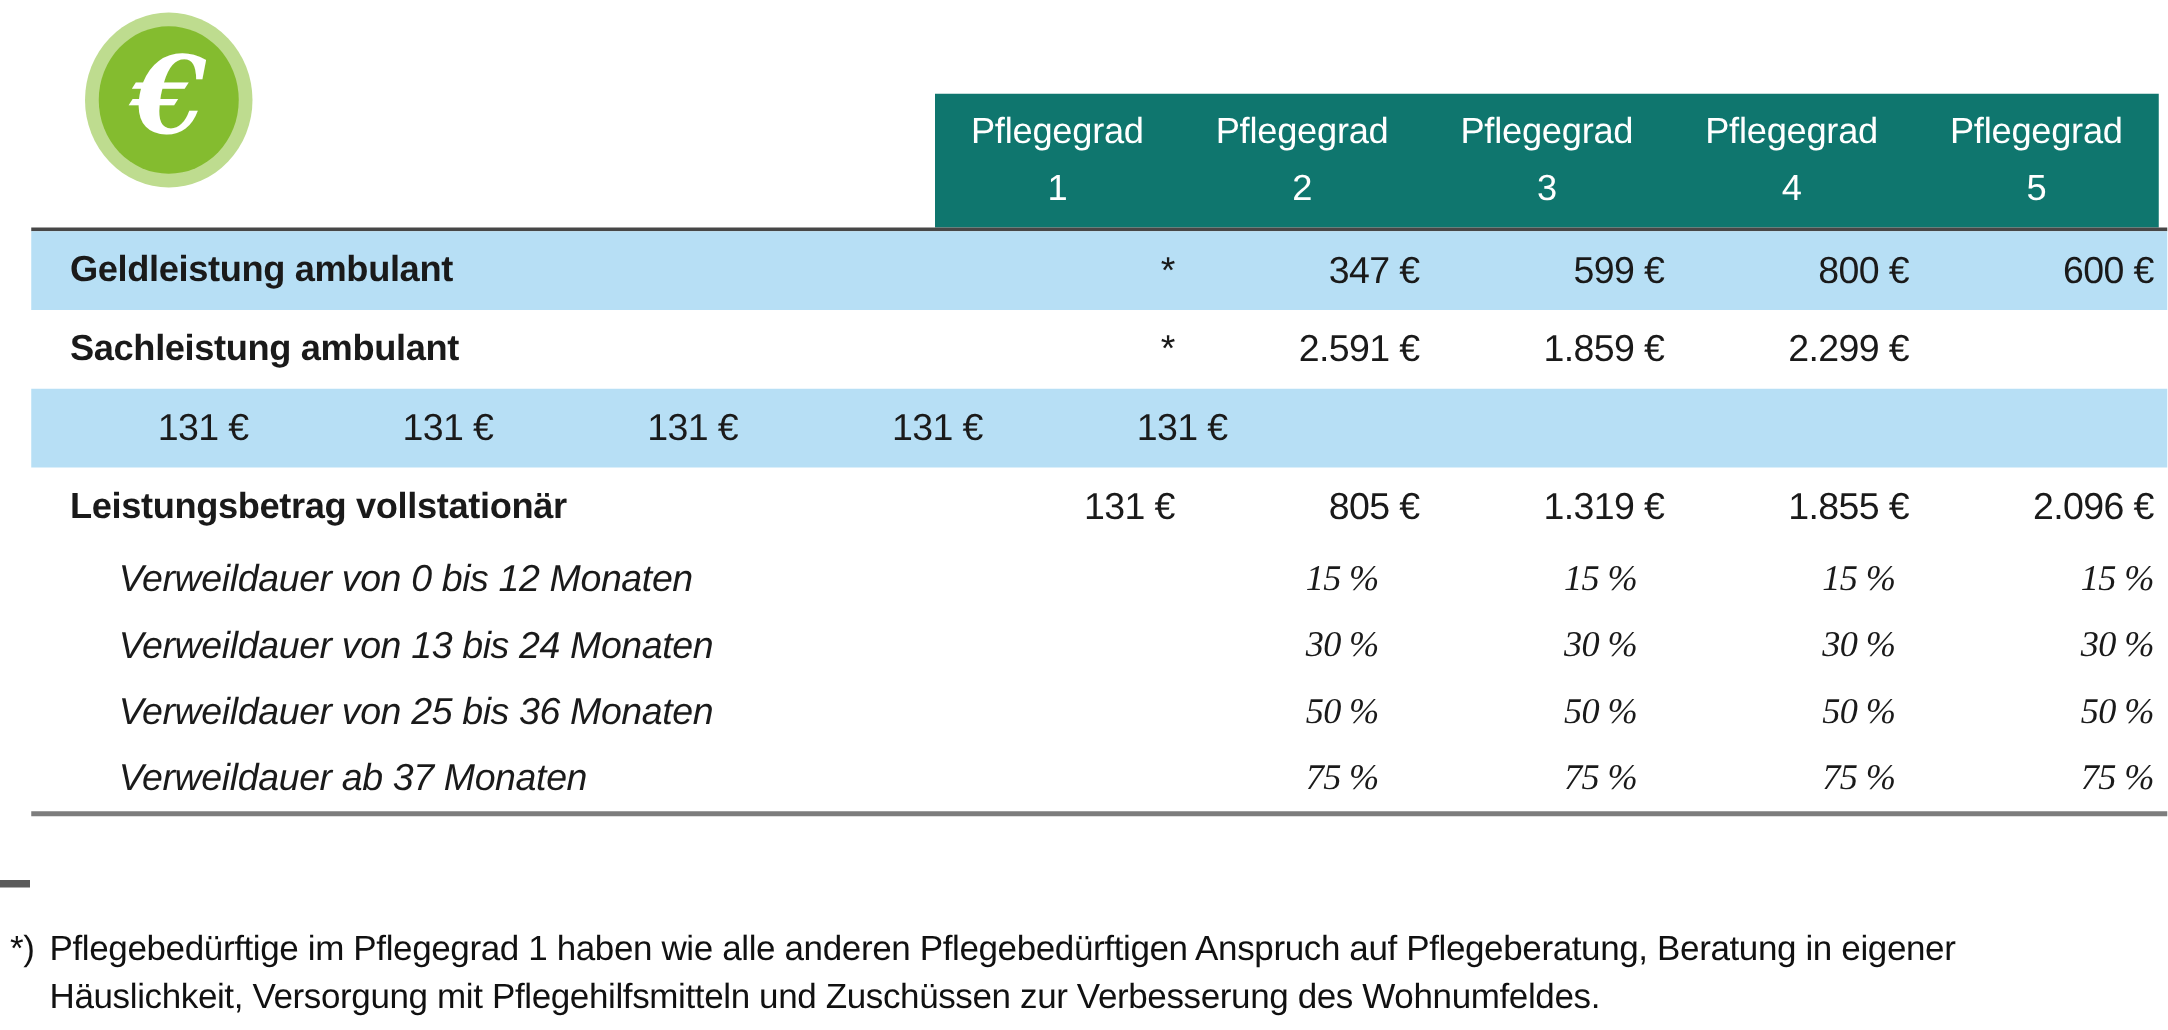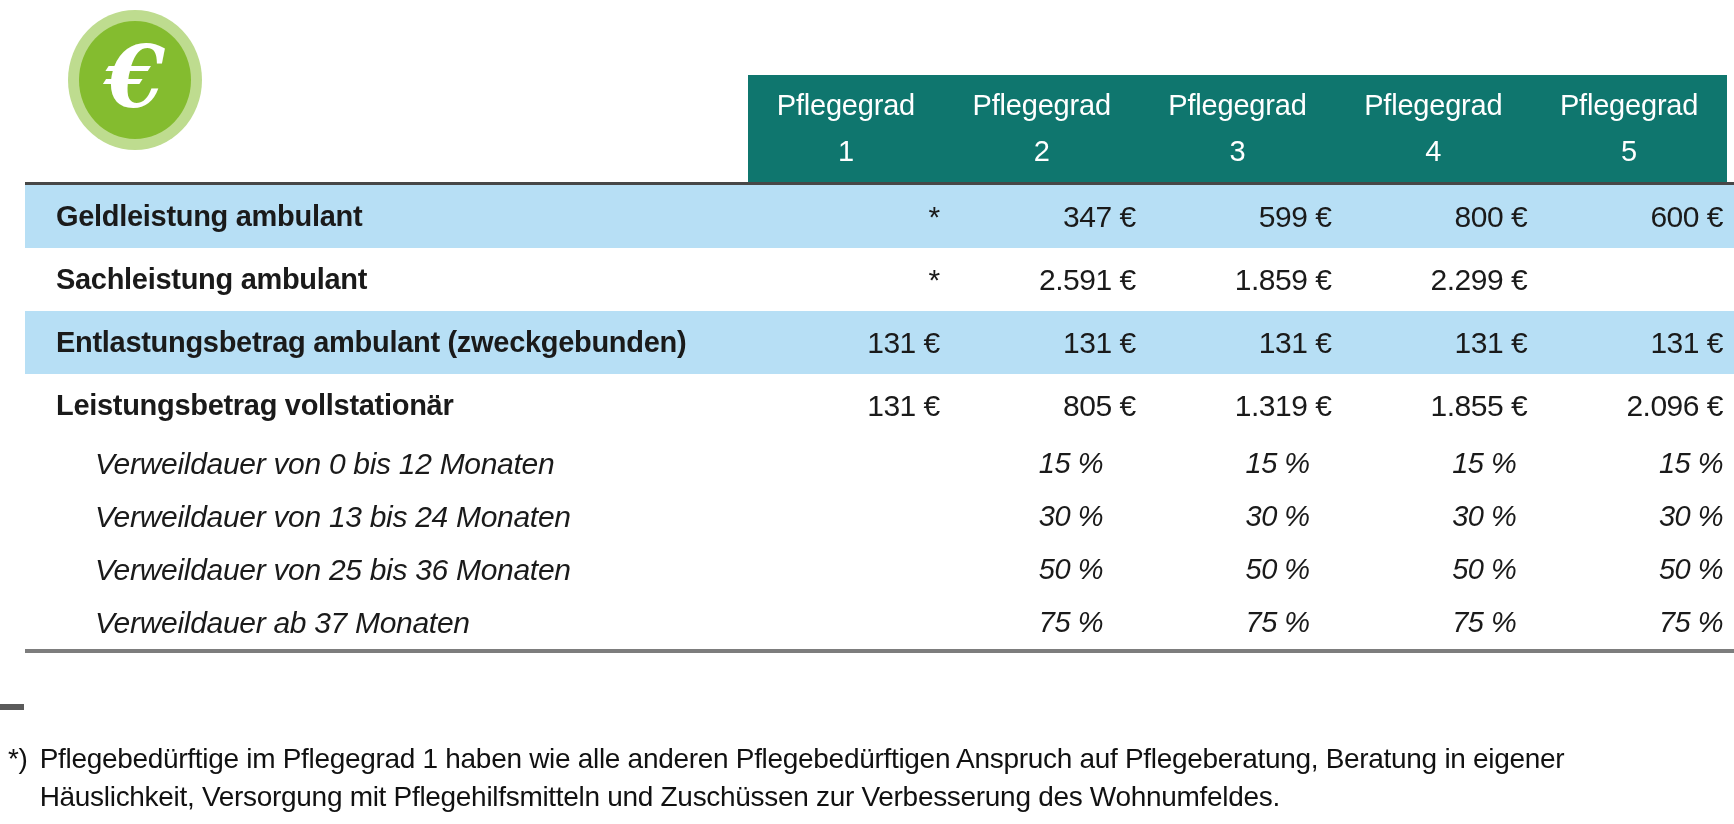--- a/index.html
+++ b/index.html
@@ -61,21 +61,21 @@
   .label.it{
     font-weight:normal;font-style:italic;
     padding-left:70px;font-size:30px;
   }
   .u{text-decoration:underline;text-decoration-thickness:2px;text-underline-offset:5px;}
   .val{
     width:195.8px;box-sizing:border-box;padding-right:22px;
     text-align:right;font-size:30px;letter-spacing:-0.5px;
     white-space:nowrap;
   }
-  .val.it{font-style:italic;font-size:29px;}
+  .val.it{font-style:italic;font-size:29px;font-family:Liberation Serif, serif;}
   
   .line-cap{
     position:absolute;left:0;top:704px;width:24px;height:6px;background:#5a5a5a;
   }
   
   .footnote{
     position:absolute;left:8px;top:740px;width:1718px;
     display:flex;gap:12px;
     font-size:28px;letter-spacing:-0.3px;color:#111111;
   }
@@ -129,21 +129,20 @@
 
     <div class="row r-main">
       <div class="label">Sachleistung ambulant</div>
       <div class="val">*</div>
       <div class="val">2.591 €</div>
       <div class="val">1.859 €</div>
       <div class="val">2.299 €</div>
     </div>
 
     <div class="row r-main hl">
-      <div class="label">Entlastungsbetrag ambulant (zweckgebunden)</div>
       <div class="val">131 €</div>
       <div class="val">131 €</div>
       <div class="val">131 €</div>
       <div class="val">131 €</div>
       <div class="val">131 €</div>
     </div>
 
     <div class="row r-main">
       <div class="label">Leistungsbetrag vollstationär</div>
       <div class="val">131 €</div>

